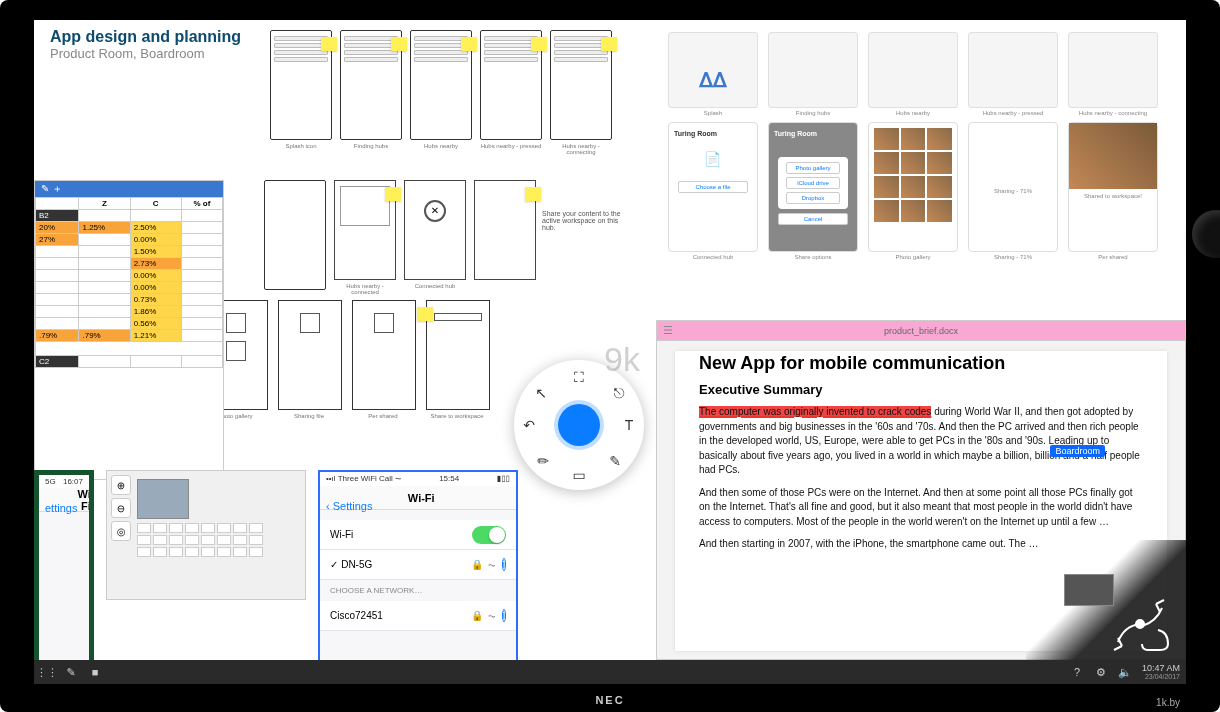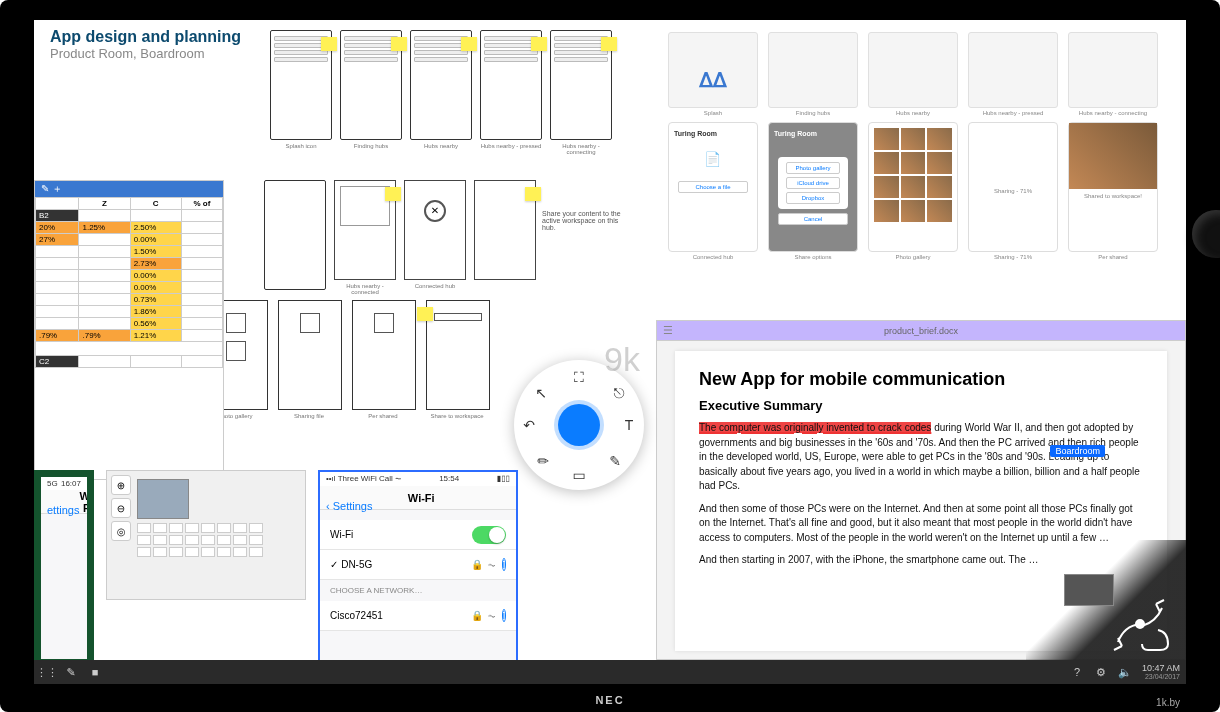--- a/index.html
+++ b/index.html
@@ -33,21 +33,21 @@
 .sheet { position:absolute; top:160px; left:0; width:190px; height:300px; background:#fff; font-size:9px; border:1px solid #ccc; }
 .sheet-toolbar { height:16px; background:#3a78d0; }
 .sheet table { border-collapse:collapse; width:100%; }
 .sheet th,.sheet td { border:1px solid #ccc; padding:1px 3px; font-size:8px; white-space:nowrap; }
 .cell-y { background:#ffd54a; }
 .cell-o { background:#f9a33b; }
 .cell-b { background:#333; color:#fff; }
 
 
 .ios-wrap { position:absolute; top:450px; left:0; display:flex; gap:12px; }
-.ios { width:200px; height:196px; border:7px solid #14532d; background:#f7f7f9; font-size:10px; }
+.ios { width:200px; height:196px; border:5px solid #14532d; background:#f7f7f9; font-size:10px; }
 .ios.sel { border:2px solid #2c6cff; }
 .ios .status { display:flex; justify-content:space-between; padding:2px 6px; font-size:8px; color:#333; background:#fff;}
 .ios .nav { height:24px; background:#fafafa; border-bottom:1px solid #ddd; display:flex; align-items:center; padding:0 6px; font-size:11px;}
 .ios .back { color:#0a7cff;margin-top:16px; }
 .ios .title { flex:1; text-align:center; font-weight:600; }
 .ios-row { height:30px; background:#fff; border-bottom:1px solid #e5e5e5; display:flex; align-items:center; padding:0 10px; justify-content:space-between;}
 .ios-sec { font-size:8px; color:#888; padding:6px 10px; }
 .toggle { width:34px; height:18px; background:#4cd964; border-radius:10px; position:relative; }
 .toggle::after{ content:''; position:absolute; width:16px; height:16px; background:#fff; border-radius:50%; right:1px; top:1px; box-shadow:0 1px 2px rgba(0,0,0,.3);}
 .info-i { width:16px; height:16px; border:1px solid #0a7cff; color:#0a7cff; border-radius:50%; font-size:10px; text-align:center; line-height:14px;}
@@ -73,22 +73,22 @@
 
 
 .ph-card { width:90px; height:130px; background:#fff; border:1px solid #ddd; border-radius:4px; font-size:6px; padding:3px; position:relative;}
 .ph-card .ttl { font-weight:600; font-size:7px; margin:4px 2px; color:#333;}
 .ph-card .btn2 { height:12px; border:1px solid #ccc; margin:3px 6px; border-radius:2px; font-size:6px; text-align:center; line-height:11px; color:#0a7cff;}
 .ph-thumb-grid { display:grid; grid-template-columns:repeat(3,1fr); gap:2px; padding:2px;}
 .ph-thumb-grid div { height:22px; background:linear-gradient(45deg,#c38855,#8a6b4a);}
 
 
 .doc-wrap { position:absolute; top:300px; right:0; width:530px; height:340px; background:#f3f3f3; border:1px solid #ccc;}
-.doc-toolbar { height:20px; background:#c4b5fd; border-bottom:1px solid #ccc; display:flex; align-items:center; justify-content:center; font-size:9px; color:#666;}
-.doc-page { margin:10px 18px; background:#fff; padding:18px 24px; height:300px; box-shadow:0 0 4px rgba(0,0,0,.1);}
+.doc-toolbar { height:20px; background:#f9a8d4; border-bottom:1px solid #ccc; display:flex; align-items:center; justify-content:center; font-size:9px; color:#666;}
+.doc-page { margin:10px 18px; background:#fff; padding:2px 24px; height:300px; box-shadow:0 0 4px rgba(0,0,0,.1);}
 .doc-page h2 { font-size:18px; font-weight:700; margin-bottom:8px;}
 .doc-page h3 { font-size:13px; font-weight:700; margin:8px 0;}
 .doc-page p { font-size:10px; line-height:1.45; margin-bottom:8px; color:#111;}
 .hl { background:#ef4444; }
 .u { text-decoration:underline; text-decoration-color:#e33; text-decoration-thickness:1.5px;}
 .tag-b { position:absolute; background:#0a68ff; color:#fff; font-size:9px; padding:1px 5px; border-radius:2px; top:94px; right:62px;}
 
 
 .radial { position:absolute; top:340px; left:480px; width:130px; height:130px; }
 .radial .ring { position:absolute; inset:0; border-radius:50%; background:#fff; box-shadow:0 2px 14px rgba(0,0,0,.25);}

